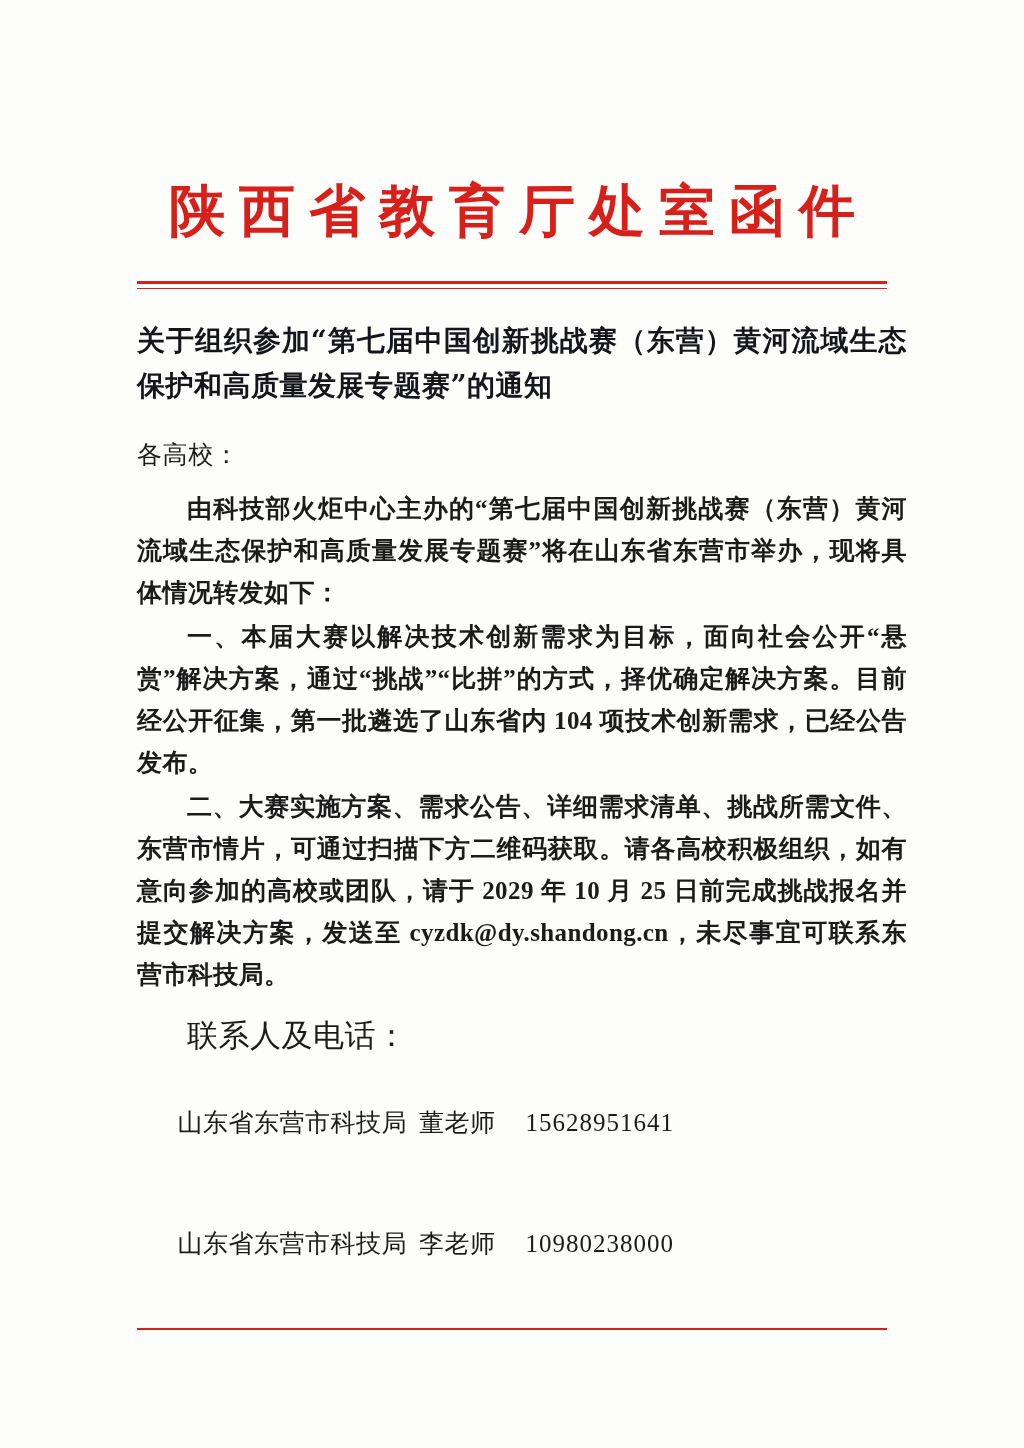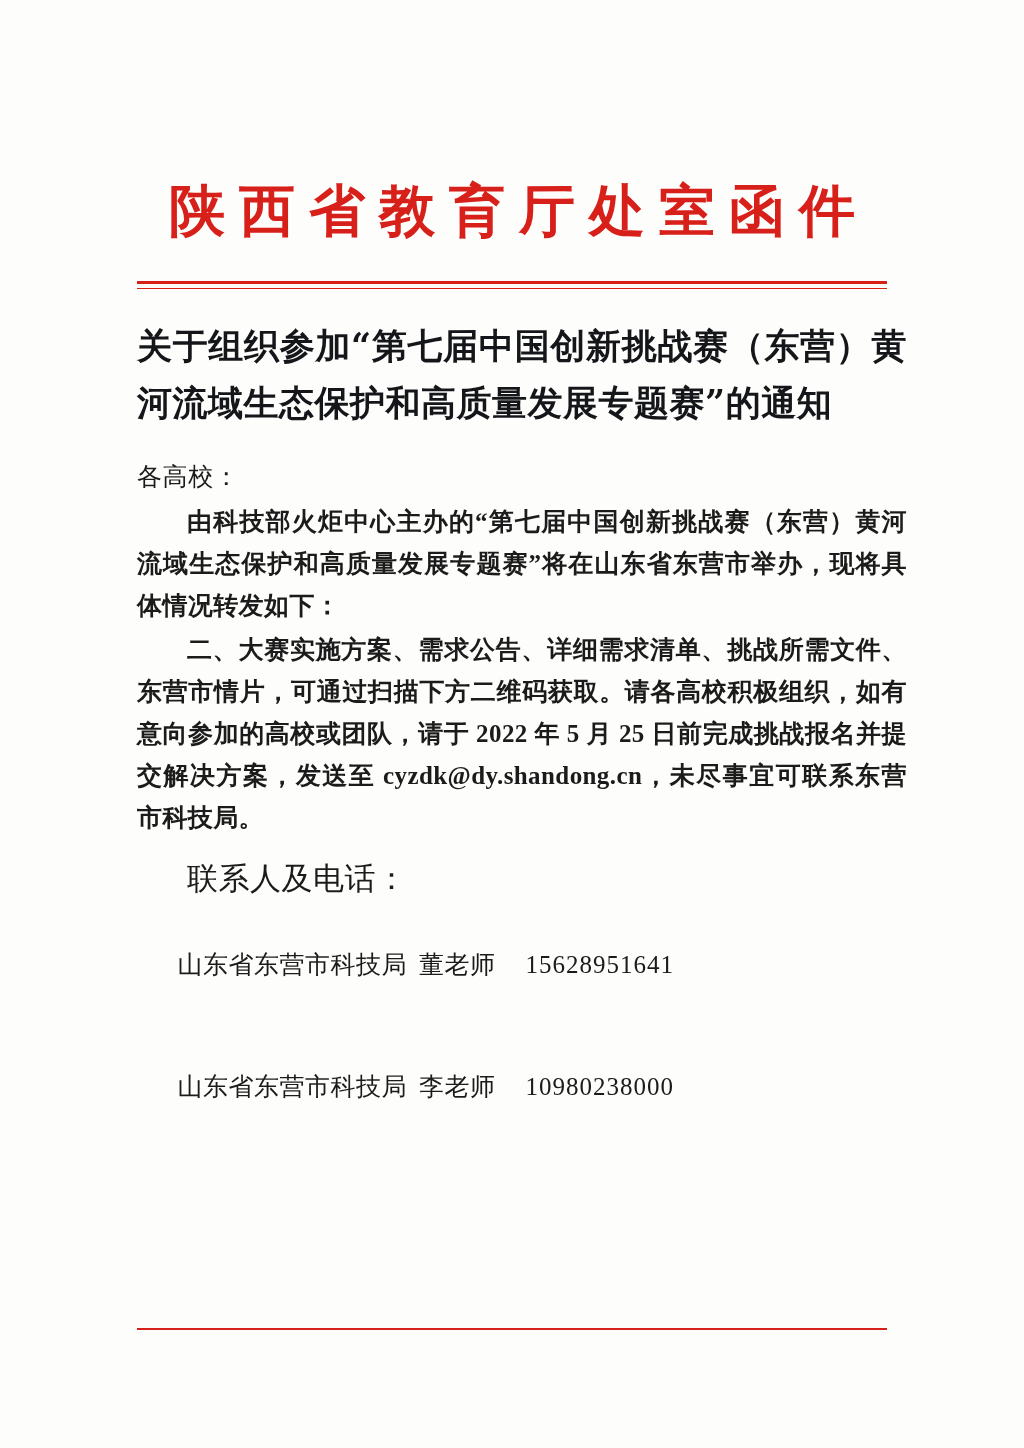--- a/index.html
+++ b/index.html
@@ -67,35 +67,35 @@
   .doc-body {
     position: absolute;
     top: 318px;
     left: 137px;
     width: 770px;
   }
 
   .doc-title {
     font-family: "DejaVu Serif", "Liberation Serif", serif;
     font-weight: bold;
-    font-size: 35px;
+    font-size: 28px;
     line-height: 1.62;
     color: #15161a;
     letter-spacing: 0.5px;
     text-align: justify;
     text-align-last: left;
     margin-bottom: 26px;
   }
 
   .salutation {
     font-size: 25px;
     line-height: 1.62;
     color: #1b1b1b;
     letter-spacing: 0.6px;
-    margin-bottom: 3px;
+    margin-bottom: 13px;
   }
 
   .para {
     font-size: 25px;
     line-height: 1.68;
     color: #1b1b1b;
     letter-spacing: 0.4px;
     text-align: justify;
     text-indent: 50px;
     margin: 0 0 2px 0;
@@ -137,22 +137,23 @@
   <div class="rule-top2"></div>
 
   <div class="doc-body">
 
     <div class="doc-title">关于组织参加“第七届中国创新挑战赛（东营）黄河流域生态保护和高质量发展专题赛”的通知</div>
 
     <div class="salutation">各高校：</div>
 
     <p class="para">由科技部火炬中心主办的“第七届中国创新挑战赛（东营）黄河流域生态保护和高质量发展专题赛”将在山东省东营市举办，现将具体情况转发如下：</p>
 
+    <p class="para">一、本届大赛以解决技术创新需求为目标，面向社会公开“悬赏”解决方案，通过“挑战”“比拼”的方式，择优确定解决方案。目前经公开征集，第一批遴选了山东省内 104 项技术创新需求，已经公告发布。</p>
 
-    <p class="para">二、大赛实施方案、需求公告、详细需求清单、挑战所需文件、东营市情片，可通过扫描下方二维码获取。请各高校积极组织，如有意向参加的高校或团队，请于 2022 年 5 月 25 日前完成挑战报名并提交解决方案，发送至 cyzdk@dy.shandong.cn，未尽事宜可联系东营市科技局。</p>
+    <p class="para">二、大赛实施方案、需求公告、详细需求清单、挑战所需文件、东营市情片，可通过扫描下方二维码获取。请各高校积极组织，如有意向参加的高校或团队，请于 2029 年 10 月 25 日前完成挑战报名并提交解决方案，发送至 cyzdk@dy.shandong.cn，未尽事宜可联系东营市科技局。</p>
 
     <div class="contact-head">联系人及电话：</div>
 
     <div class="contact-row">
       <span class="org">山东省东营市科技局</span><span class="person">董老师</span><span class="phone">15628951641</span>
     </div>
 
     <div class="contact-row">
       <span class="org">山东省东营市科技局</span><span class="person">李老师</span><span class="phone">10980238000</span>
     </div>

